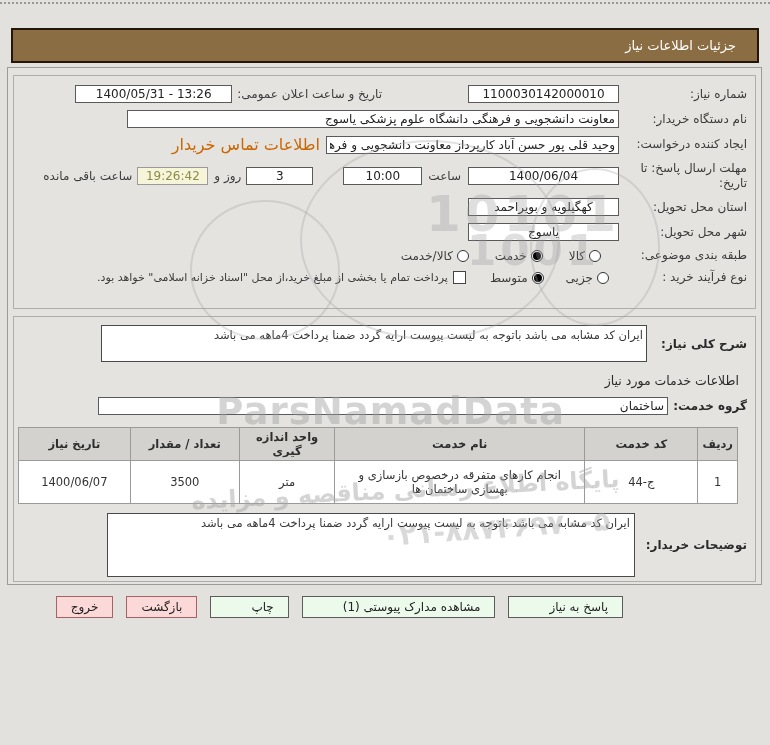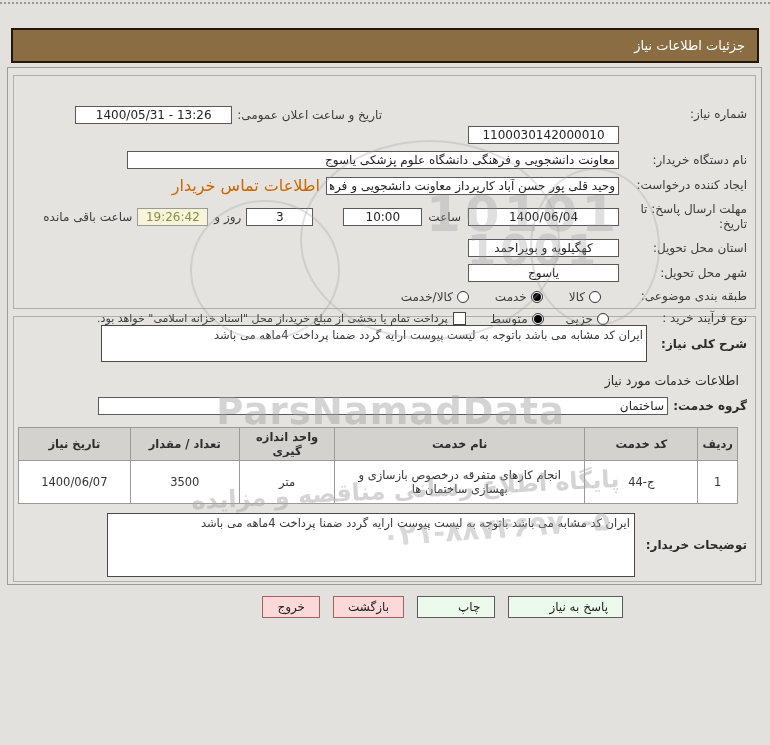--- a/index.html
+++ b/index.html
@@ -12,21 +12,21 @@
     position:relative;
     overflow:hidden;
     color:#3a3a3a;
   }
   .top-dotted { position:absolute; top:2px; left:0; width:770px; border-top:2px dotted #999896; }
 
   .title-bar {
     position:absolute; top:28px; right:11px; width:748px; height:35px;
     background:#8a6d42; border:2px solid #26150a;
     color:#ffffff; font-size:13px; line-height:31px;
-    padding:0 12px; text-align:right;
+    padding:0 21px; text-align:right;
   }
 
   .outer {
     position:absolute; top:67px; right:8px; width:755px; height:518px;
     border:1px solid #9b9b99; background:#e4e3e0; padding:7px 5px;
   }
 
   .form-box {
     border:1px solid #aeaeac; padding:9px 8px 4px 6px; height:234px; background:#e4e3e0;
   }
@@ -97,21 +97,21 @@
 <div class="top-dotted"></div>
 
 <div class="title-bar">جزئیات اطلاعات نیاز</div>
 
 <div class="outer">
 
   <div class="form-box">
 
     <div class="frow">
       <span class="lbl lblcol">شماره نیاز:</span>
-      <input class="in center" style="width: 151px; margin-right: 4px; margin-top: 41px;" readonly="" value="1100030142000010">
+      <input class="in center" style="width: 151px; margin-right: 4px;" readonly="" value="1100030142000010">
       <span class="lbl" style="margin-right:86px;">تاریخ و ساعت اعلان عمومی:</span>
       <input class="in center" style="width: 157px; margin-right: 5px;" readonly="" value="1400/05/31 - 13:26">
     </div>
 
     <div class="frow">
       <span class="lbl lblcol">نام دستگاه خریدار:</span>
       <input class="in rtl-text" style="width: 492px; margin-right: 4px;" readonly="" value="معاونت دانشجویی و فرهنگی دانشگاه علوم پزشکی یاسوج">
     </div>
 
     <div class="frow">
@@ -213,20 +213,21 @@
     <div class="notes-row">
       <span class="bold-lbl" style="width:106px;">توضیحات خریدار:</span>
       <div class="notes-box">ایران کد مشابه می باشد باتوجه به لیست پیوست ارایه گردد ضمنا پرداخت 4ماهه می باشد</div>
     </div>
 
   </div>
 </div>
 
 <div class="btn-row">
   <button class="btn green">پاسخ به نیاز</button>
+  <button class="btn green">مشاهده مدارک پیوستی (1)</button>
   <button class="btn green">چاپ</button>
   <button class="btn pink">بازگشت</button>
   <button class="btn pink">خروج</button>
 </div>
 
 <div class="wm wm-c1 wm-circle"></div>
 <div class="wm wm-c2 wm-circle"></div>
 <div class="wm wm-c3 wm-circle"></div>
 <div class="wm wm-digits1">10101</div>
 <div class="wm wm-digits2">1001</div>

